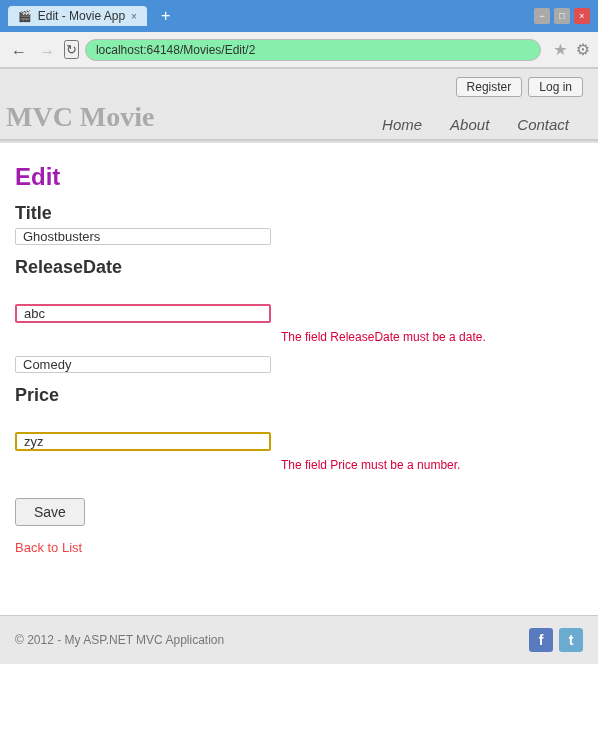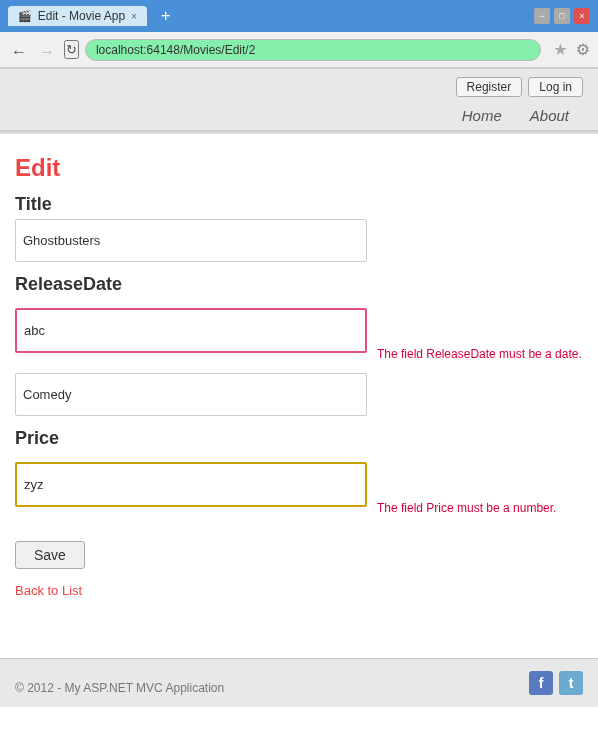--- a/index.html
+++ b/index.html
@@ -34,36 +34,36 @@
     .app-nav { display: flex; justify-content: flex-end; align-items: flex-end; gap: 0; }
     .app-title { color: #aaa; font-size: 28px; font-weight: bold; font-family: Georgia, serif; flex: 1; padding-bottom: 6px; }
     .nav-links { display: flex; gap: 0; }
     .nav-link { color: #555; font-size: 15px; padding: 6px 14px; text-decoration: none; cursor: pointer; font-style: italic; }
 
     
     .nav-divider { height: 3px; background: linear-gradient(to bottom, #ccc, #e8e8e8); }
 
     
     .main-content { padding: 20px 15px; }
-    .page-heading { font-size: 24px; font-weight: bold; color: #ef4444; margin-bottom: 12px; }
+    .page-heading { font-size: 24px; font-weight: bold; color: #a21caf; margin-bottom: 12px; }
 
     .form-group { margin-bottom: 12px; }
     .form-label { display: block; font-weight: bold; font-size: 18px; color: #333; margin-bottom: 4px; }
     .form-row { display: flex; align-items: center; gap: 10px; }
-    .form-input { width: 352px; padding: 13px 7px; border: 1px solid #ccc; font-size: 13px; border-radius: 2px; color: #333; }
+    .form-input { width: 256px; padding: 0 7px; border: 1px solid #ccc; font-size: 13px; border-radius: 2px; color: #333; }
     .form-input.error-release { border: 2px solid #e0507a; outline: none; }
     .form-input.error-price { border: 2px solid #c8a000; outline: none; }
     .validation-msg { font-size: 12px; color: #d8003c; white-space: nowrap; margin-top: 48px; }
 
     .save-btn { margin-top: 14px; padding: 5px 18px; background: #f0f0f0; border: 1px solid #aaa; border-radius: 3px; font-size: 14px; cursor: pointer; color: #333; }
 
     .back-link { display: inline-block; margin-top: 14px; font-size: 13px; color: #ef4444; text-decoration: none; cursor: pointer; }
 
     
-    .app-footer { background: #e8e8e8; border-top: 1px solid #ccc; padding: 12px 15px; display: flex; align-items: flex-end; justify-content: space-between; margin-top: 40px; }
+    .app-footer { background: #e8e8e8; border-top: 1px solid #ccc; padding: 12px 15px; display: flex; align-items: center; justify-content: space-between; margin-top: 40px; }
     .footer-text { font-size: 12px; color: #777; }
     .footer-icons { display: flex; gap: 6px; }
     .footer-icon { width: 24px; height: 24px; border-radius: 3px; display: flex; align-items: center; justify-content: center; font-size: 14px; font-weight: bold; color: #fff; cursor: pointer; }
     .footer-icon.fb { background: #5a7abf; }
     .footer-icon.tw { background: #6aabcf; }
   </style>
 </head>
 <body>
 
 <div class="browser-chrome">
@@ -93,23 +93,25 @@
 </div>
 
 <div class="page">
 
   <div class="app-header">
     <div class="app-header-top">
       <button class="header-btn">Register</button>
       <button class="header-btn">Log in</button>
     </div>
     <div class="app-nav">
+      <div class="app-title">MVC Movie</div>
       <div class="nav-links">
         <a class="nav-link">Home</a>
         <a class="nav-link">About</a>
+        <a class="nav-link">Contact</a>
       </div>
     </div>
   </div>
   <div class="nav-divider"></div>
 
   <div class="main-content">
     <h1 class="page-heading">Edit</h1>
 
     
     <div class="form-group">

